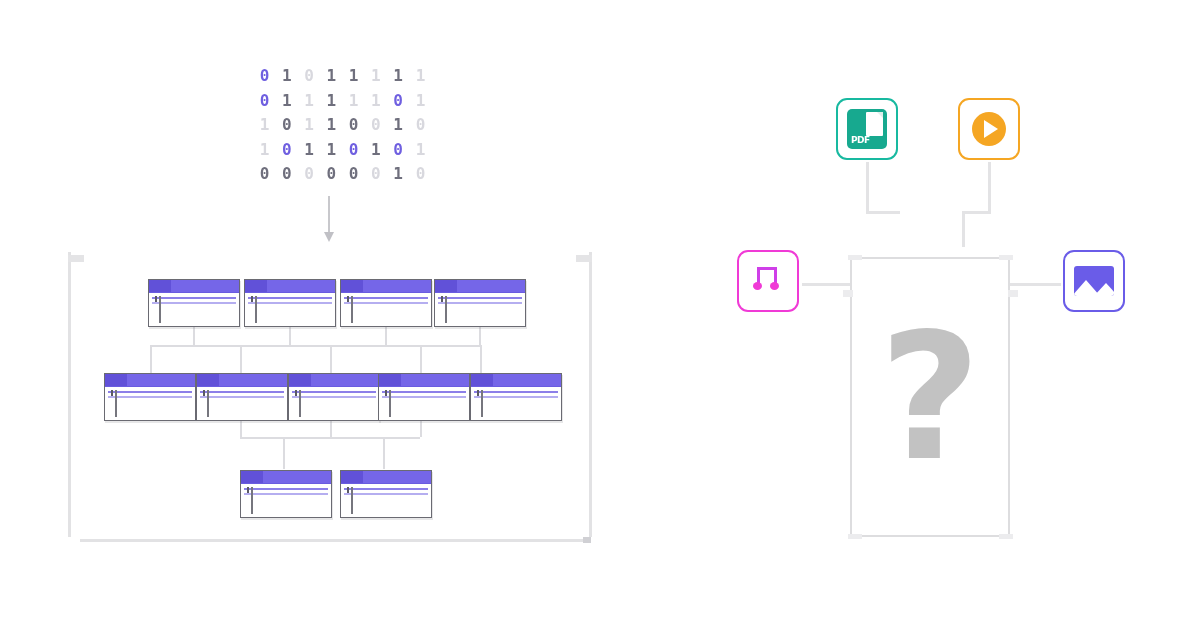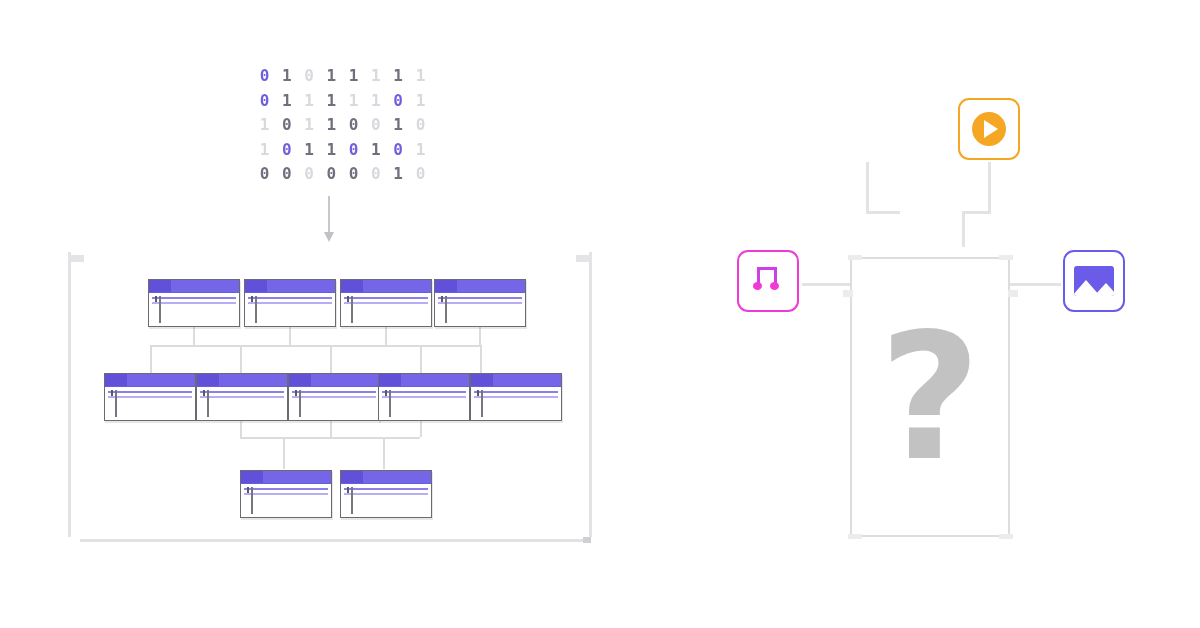--- a/index.html
+++ b/index.html
@@ -437,20 +437,26 @@
 
   <div id="unknown-box"></div>
   <div id="unknown-mark">?</div>
   <div class="box-tick" id="bt-tl"></div>
   <div class="box-tick" id="bt-tr"></div>
   <div class="box-tick" id="bt-ml"></div>
   <div class="box-tick" id="bt-mr"></div>
   <div class="box-tick" id="bt-bl"></div>
   <div class="box-tick" id="bt-br"></div>
 
+  <div class="file-icon" id="icon-pdf">
+    <div class="glyph">
+      <div id="pdf-page"></div>
+      <div id="pdf-label">PDF</div>
+    </div>
+  </div>
 
   <div class="file-icon" id="icon-video">
     <div class="glyph">
       <div id="video-play"></div>
     </div>
   </div>
 
   <div class="file-icon" id="icon-audio">
     <div class="glyph">
       <div id="audio-note">

